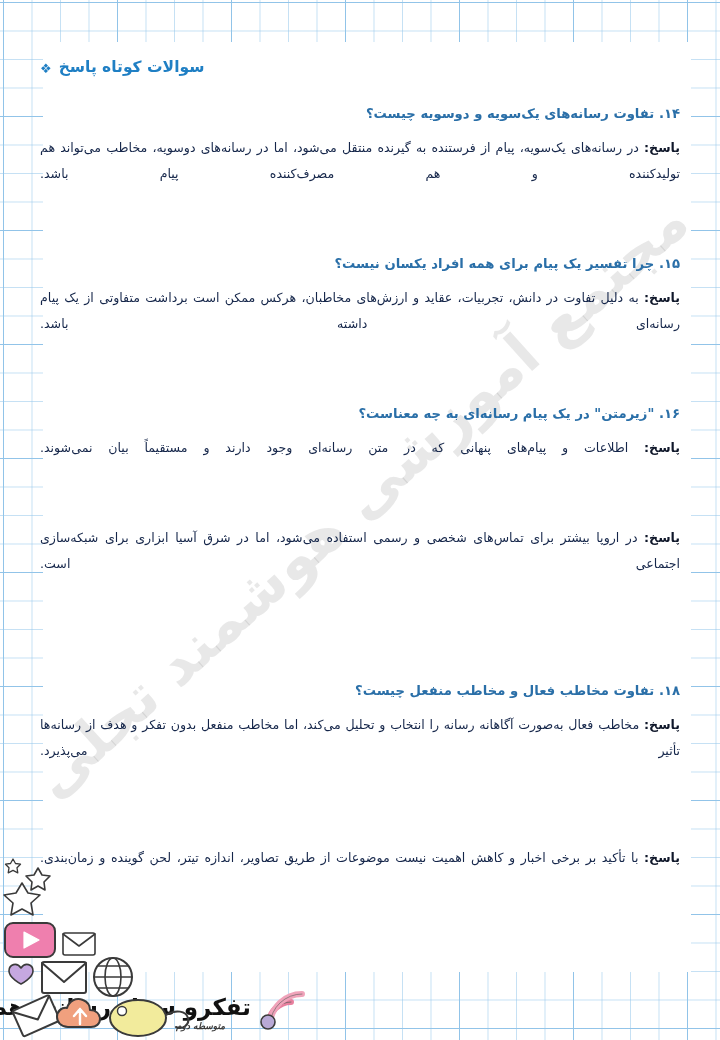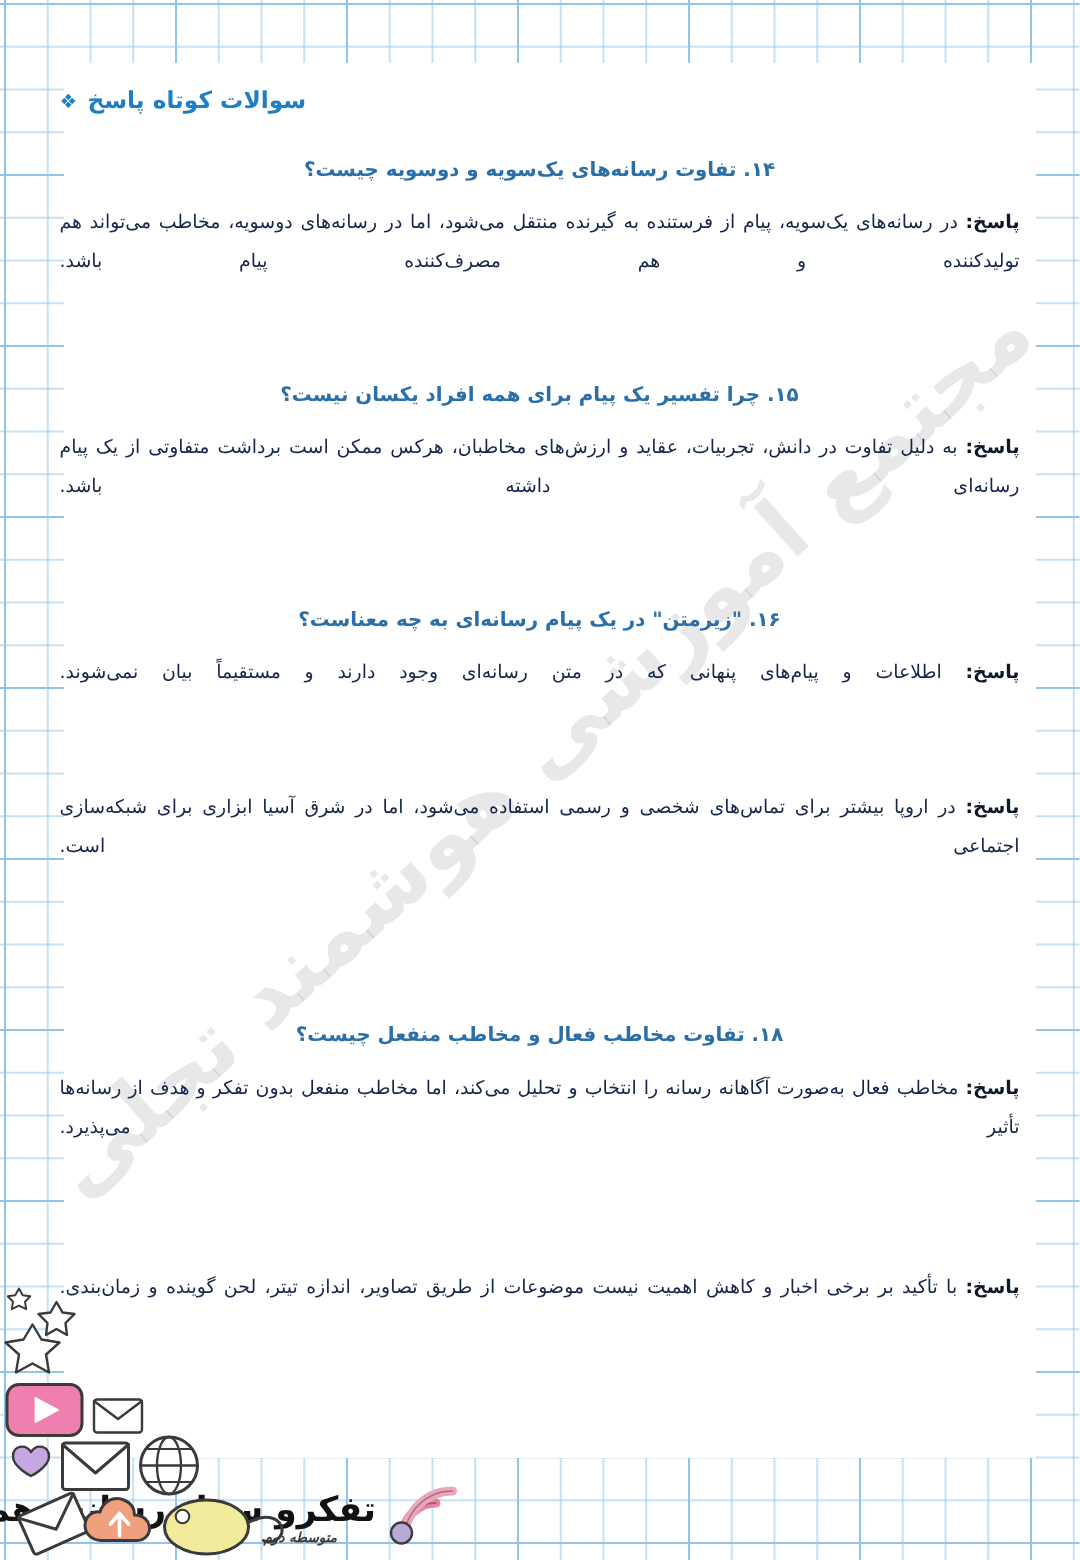--- a/index.html
+++ b/index.html
@@ -102,21 +102,21 @@
   .qa-block {
     position: absolute;
     right: 10px;
     width: 640px;
     direction: rtl;
   }
   .question {
     color: #2a6fa8;
     font-size: 13.2px;
     font-weight: bold;
-    text-align: center;
+    text-align: right;
     line-height: 1.6;
     margin: 0 0 11px 0;
     direction: rtl;
   }
   .answer {
     color: #15264a;
     font-size: 12.6px;
     line-height: 2.05;
     text-align: justify;
     text-align-last: justify;

